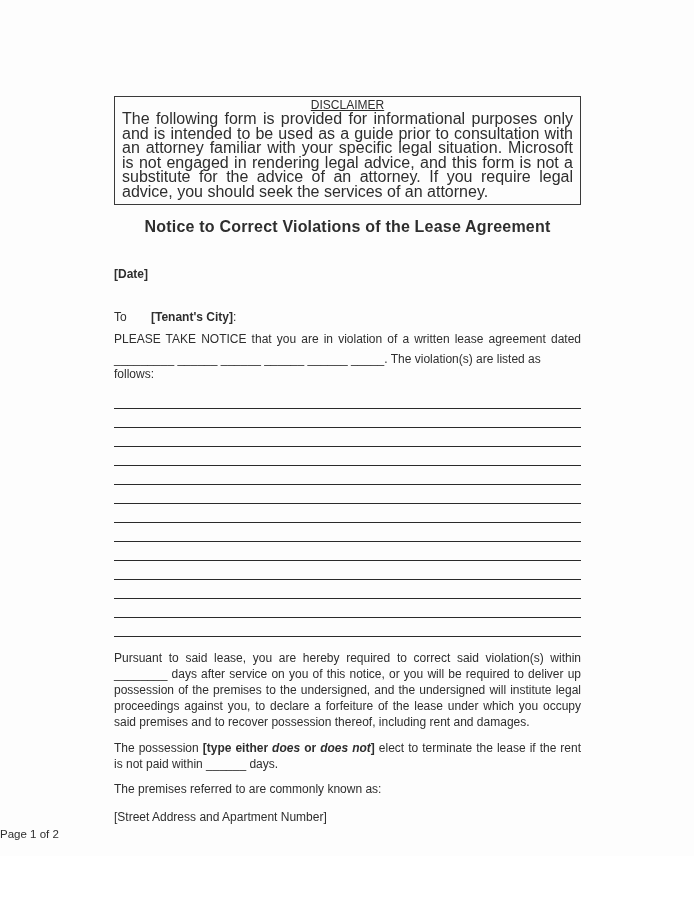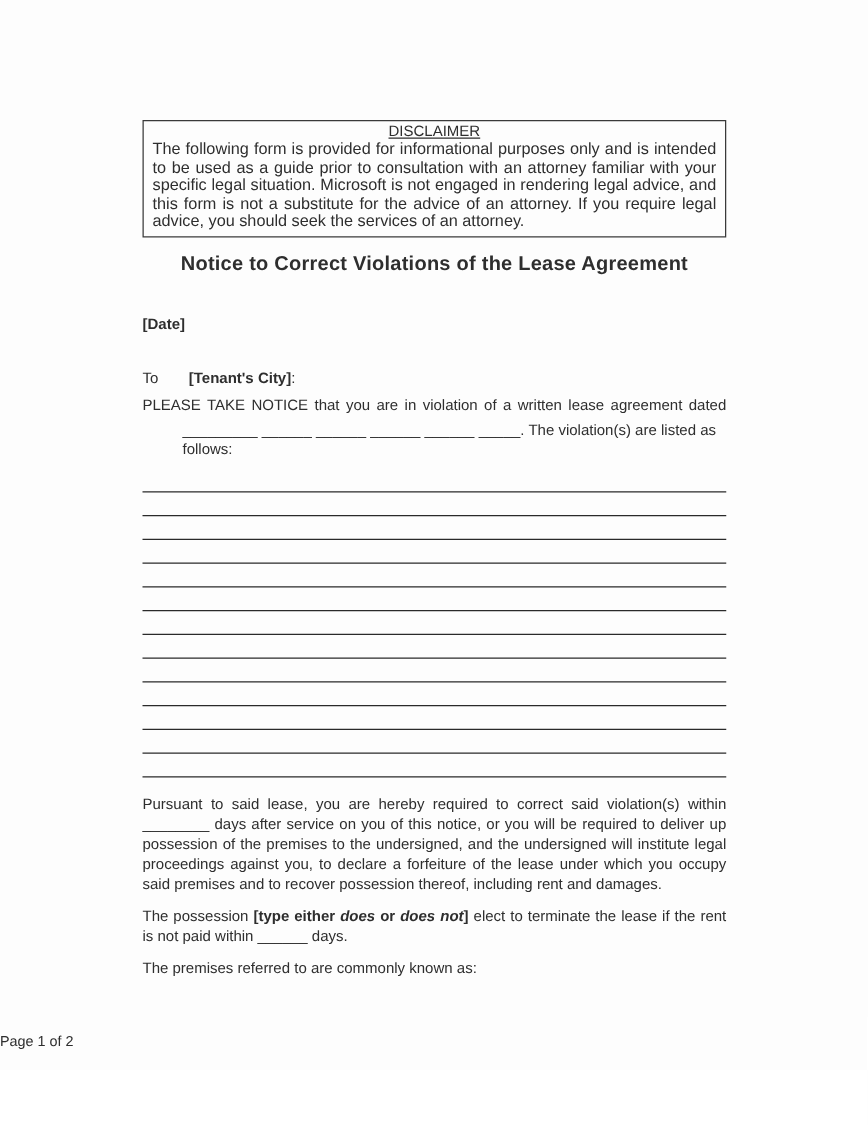--- a/index.html
+++ b/index.html
@@ -28,21 +28,21 @@
     padding: 1px 7px 4px 7px;
     box-sizing: border-box;
   }
   .disclaimer-title {
     text-align: center;
     text-decoration: underline;
     font-size: 12px;
     line-height: 14px;
   }
   .disclaimer-body {
-    font-size: 13px;
+    font-size: 16px;
     line-height: 14.6px;
     text-align: justify;
   }
   .doc-title {
     margin: 13px 0 0 0;
     font-size: 16px;
     font-weight: bold;
     text-align: center;
     letter-spacing: 0.2px;
   }
@@ -67,21 +67,20 @@
     margin-top: 8px;
     padding-left: 37px;
   }
   .notice-line1 {
     margin-top: 7px;
     text-align: justify;
     text-align-last: justify;
   }
   .notice-line2 {
     margin-top: 5px;
-    margin-left: 32px;
   }
   .rule-lines {
     margin-top: 8px;
   }
   .rule-line {
     height: 18px;
     border-bottom: 1.2px solid #2a2a2a;
   }
   .pursuant {
     margin-top: 13px;
@@ -155,18 +154,19 @@
       </div>
 
     <div class="body-text pursuant">Pursuant to said lease, you are hereby required to correct said violation(s) within ________ days after service on you of this notice, or you will be required to deliver up possession of the premises to the undersigned, and the undersigned will institute legal proceedings against you, to declare a forfeiture of the lease under which you occupy said premises and to recover possession thereof, including rent and damages.</div>
 
     <div class="body-text undersigned">
       <span>The possession </span><span class="bold">[type either </span><span class="bold italic">does</span><span class="bold"> or </span><span class="bold italic">does not</span><span class="bold">]</span><span> elect to terminate the lease if the rent is not paid within ______ days.</span>
     </div>
 
     <div class="body-text premises">The premises referred to are commonly known as:</div>
 
+    <div class="body-text street-line">[Street Address and Apartment Number]</div>
 
 
   </div>
 
   <div class="page-footer">Page 1 of 2</div>
 </div>
 
 </body></html>

